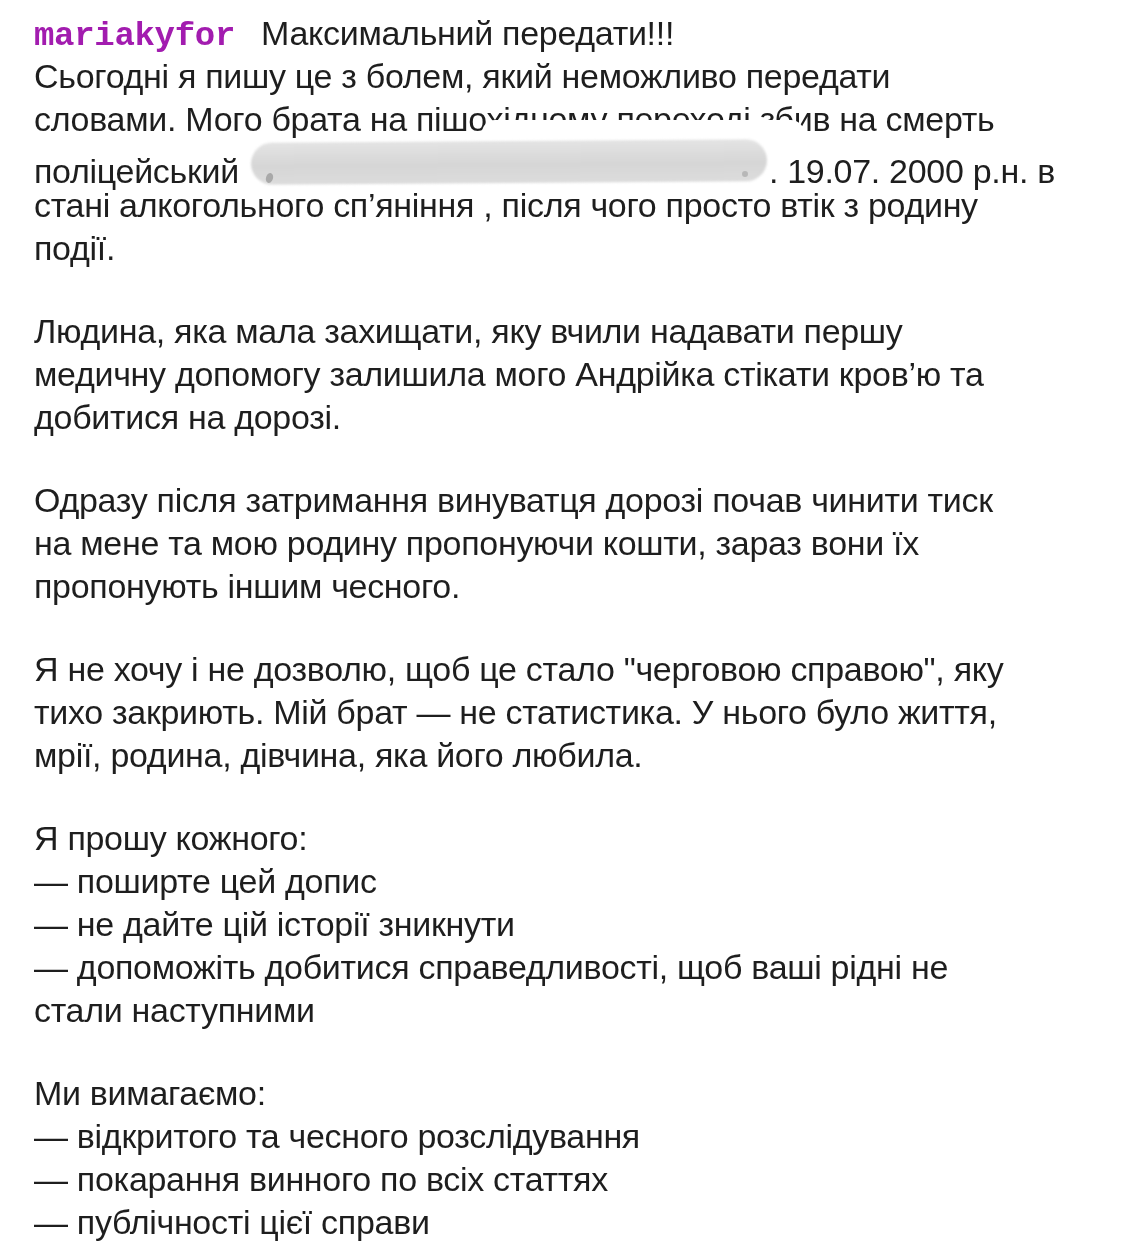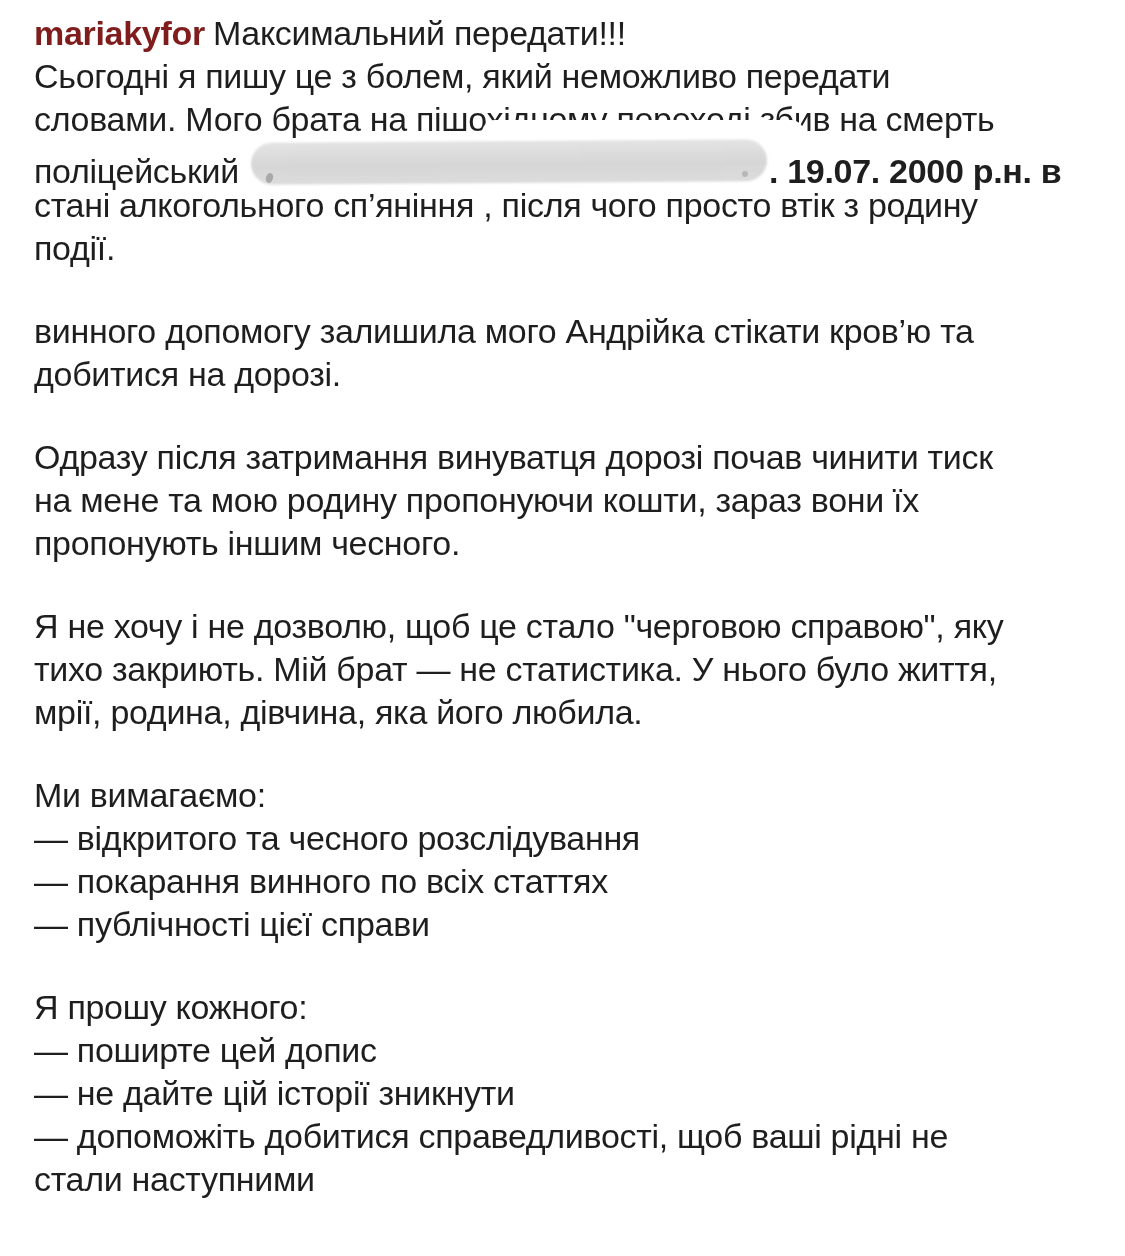--- a/index.html
+++ b/index.html
@@ -21,42 +21,42 @@
     line-height: 43px;
     letter-spacing: -0.3px;
   }
   .para { margin: 0 0 40px 0; }
   .line {
     white-space: pre;
     height: 43px;
   }
   .username {
     font-weight: bold;
-    color: #7f1d1d;
-    margin-right: 8px;
+    color: #a21caf;
+    margin-right: 26px;
     cursor: pointer;
+    font-family: Liberation Mono, monospace;
   }
   
   .redaction-pill {
     display: inline-block;
     position: relative;
     z-index: 3;
     width: 516px;
     height: 42px;
     margin: 0 2px 0 12px;
     border-radius: 21px;
     background: linear-gradient(180deg, #e4e4e4 0%, #d6d6d6 55%, #dcdcdc 100%);
     filter: blur(1.3px);
     transform: rotate(-0.4deg);
     vertical-align: baseline;
   }
   .after-redaction {
     position: relative;
     z-index: 3;
-    font-weight: bold;
   }
   
   .redaction-halo {
     position: absolute;
     left: 482px;
     top: 120px;
     width: 322px;
     height: 27px;
     background: #ffffff;
     border-radius: 13px;
@@ -95,48 +95,49 @@
   <div class="para">
     <div class="line"><span class="username">mariakyfor</span><span>Максимальний передати!!!</span></div>
     <div class="line">Сьогодні я пишу це з болем, який неможливо передати</div>
     <div class="line">словами. Мого брата на пішохідному переході збив на смерть</div>
     <div class="line"><span>поліцейський</span><span class="redaction-pill"></span><span class="after-redaction">. 19.07. 2000 р.н. в</span></div>
     <div class="line">стані алкогольного сп’яніння , після чого просто втік з родину</div>
     <div class="line">події.</div>
   </div>
 
   <div class="para">
-    <div class="line">винного допомогу залишила мого Андрійка стікати кров’ю та</div>
+    <div class="line">Людина, яка мала захищати, яку вчили надавати першу</div>
+    <div class="line">медичну допомогу залишила мого Андрійка стікати кров’ю та</div>
     <div class="line">добитися на дорозі.</div>
   </div>
 
   <div class="para">
     <div class="line">Одразу після затримання винуватця дорозі почав чинити тиск</div>
     <div class="line">на мене та мою родину пропонуючи кошти, зараз вони їх</div>
     <div class="line">пропонують іншим чесного.</div>
   </div>
 
   <div class="para">
     <div class="line">Я не хочу і не дозволю, щоб це стало "черговою справою", яку</div>
     <div class="line">тихо закриють. Мій брат — не статистика. У нього було життя,</div>
     <div class="line">мрії, родина, дівчина, яка його любила.</div>
   </div>
 
   <div class="para">
-    <div class="line">Ми вимагаємо:</div>
-    <div class="line">— відкритого та чесного розслідування</div>
-    <div class="line">— покарання винного по всіх статтях</div>
-    <div class="line">— публічності цієї справи</div>
-  </div>
-
-  <div class="para">
     <div class="line">Я прошу кожного:</div>
     <div class="line">— поширте цей допис</div>
     <div class="line">— не дайте цій історії зникнути</div>
     <div class="line">— допоможіть добитися справедливості, щоб ваші рідні не</div>
     <div class="line">стали наступними</div>
+  </div>
+
+  <div class="para">
+    <div class="line">Ми вимагаємо:</div>
+    <div class="line">— відкритого та чесного розслідування</div>
+    <div class="line">— покарання винного по всіх статтях</div>
+    <div class="line">— публічності цієї справи</div>
   </div>
 
   <div class="redaction-halo"></div>
   <div class="remnant-mark-1"></div>
   <div class="remnant-mark-2"></div>
 
 </div>
 
 </body></html>

